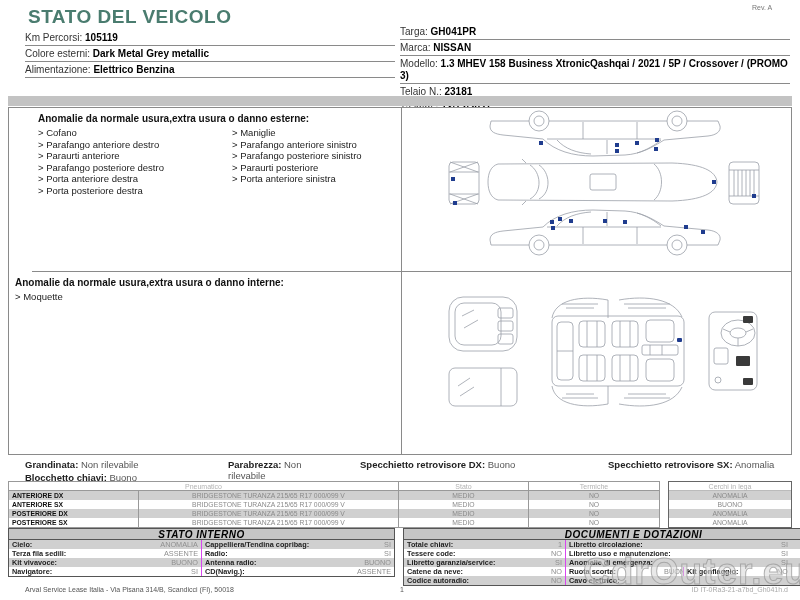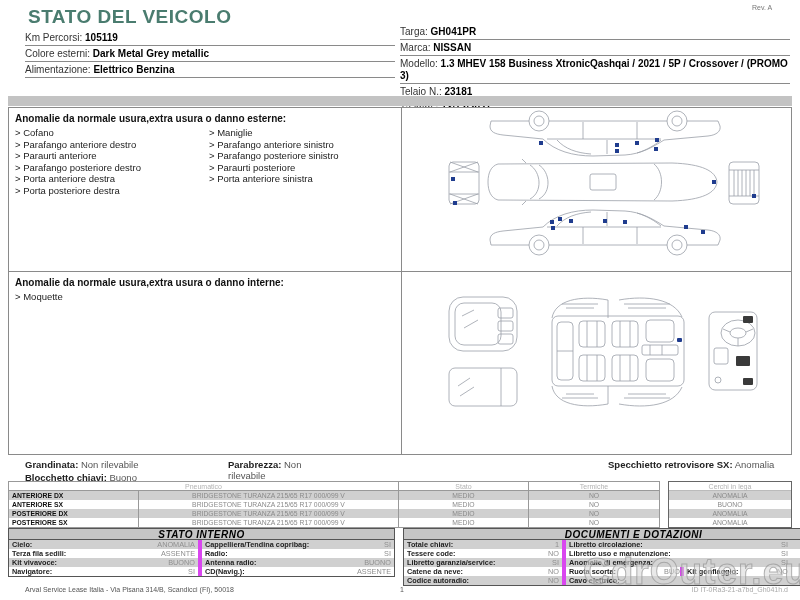--- a/index.html
+++ b/index.html
@@ -11,21 +11,21 @@
 
   .hdr-left { position:absolute; left:25px; top:30px; width:370px; }
   .hdr-right { position:absolute; left:400px; top:24px; width:390px; }
   .hdr-row { border-bottom:1px solid #8a8a8a; padding:2px 0 1px 0; font-size:10px; color:#333; line-height:12px; }
   .hdr-row b { color:#000; }
 
   .grayband { position:absolute; left:8px; top:96px; width:784px; height:10px; background:#c3c3c3; }
 
   .main-box { position:absolute; left:8px; top:107px; width:784px; height:348px; border:1px solid #8a8a8a; display:grid; grid-template-columns:393px 1fr; grid-template-rows:164px 1fr; background:#fff; }
   .cell { position:relative; }
-  .cell.tl { border-right:1px solid #8a8a8a; border-bottom:1px solid #8a8a8a; padding:5px 6px; }
+  .cell.tl { border-right:1px solid #8a8a8a; border-bottom:1px solid #8a8a8a; padding:5px 6px;margin-left:23px; }
   .cell.tr { border-bottom:1px solid #8a8a8a; }
   .cell.bl { border-right:1px solid #8a8a8a; padding:5px 6px; }
   .sec-title { font-size:10px; font-weight:bold; color:#111; margin-bottom:3px; }
   .anom-cols { display:flex; }
   .anom-col1 { width:194px; }
   .anom-item { font-size:9.5px; color:#222; line-height:11.5px; }
 
   .checks { position:absolute; font-size:9.5px; line-height:11px; }
   .checks b { color:#222; }
   .checks span { color:#555; }
@@ -49,21 +49,21 @@
   .c-head { height:9px; line-height:9px; color:#b3b3b3; font-size:7px; text-align:center; border-bottom:1px solid #bbb; }
   .c-row { height:9px; line-height:9px; font-size:6.8px; color:#8a8a8a; text-align:center; }
 
   
   .btable { position:absolute; top:528px; border:1px solid #555; background:#fff; }
   .btable .bt-head { height:11px; line-height:11px; background:#c6c6c6; text-align:center; font-size:10px; font-weight:bold; color:#000; border-bottom:1px solid #555; letter-spacing:.5px;font-style:italic; }
   .bt-row { display:flex; height:9px; align-items:center; }
   .bt-half { display:flex; justify-content:space-between; align-items:center; height:100%; padding:0 3px; overflow:hidden; white-space:nowrap; }
   .bt-half .lab { font-size:7.3px; font-weight:bold; color:#222; }
   .bt-half .val { font-size:7.3px; color:#8f8f8f; }
-  .bt-sep { border-right:4px solid #d946ef;gap:48px; }
+  .bt-sep { border-right:1px solid #d946ef;gap:48px; }
   .si-left { width:193px; } .si-right { width:192px; }
   .doc-left { width:162px; } .doc-right { width:225px; }
   .doc-sub1 { width:118px; } .doc-sub2 { width:107px; }
 
   .footer { position:absolute; top:586px; left:0; width:800px; font-size:7px; color:#555; }
   .f-company { position:absolute; left:25px; }
   .f-page { position:absolute; left:400px; }
   .f-id { position:absolute; right:12px; color:#aaa; }
 
   .watermark { position:absolute; left:583px; top:551px; font-size:37px; font-weight:bold; letter-spacing:1px; color:rgba(215,215,215,.55); -webkit-text-stroke:1px rgba(150,150,150,.7); z-index:10; }
@@ -240,20 +240,21 @@
           <rect class="ln" x="312" y="76" width="14" height="16" rx="2"></rect>
           <circle class="ln" cx="316" cy="108" r="3"></circle>
         </g>
       </svg>
       </div>
     </div>
   </div>
 
   <div class="checks" style="left:25px; top:459px; width:200px;"><b>Grandinata:</b> <span>Non rilevabile</span></div>
   <div class="checks" style="left:228px; top:459px; width:112px;"><b>Parabrezza:</b> <span>Non rilevabile</span></div>
+  <div class="checks" style="left:360px; top:459px; width:210px;"><b>Specchietto retrovisore DX:</b> <span>Buono</span></div>
   <div class="checks" style="left:608px; top:459px; width:215px;"><b>Specchietto retrovisore SX:</b> <span>Anomalia</span></div>
   <div class="checks" style="left:25px; top:472px; width:220px;"><b>Blocchetto chiavi:</b> <span>Buono</span></div>
 
   <div class="tire-table">
     <div class="t-row t-head">
       <div class="hc hc1">Pneumatico</div>
       <div class="hc hc2">Stato</div>
       <div class="hc hc3">Termiche</div>
     </div>
     <div class="t-row striped">

